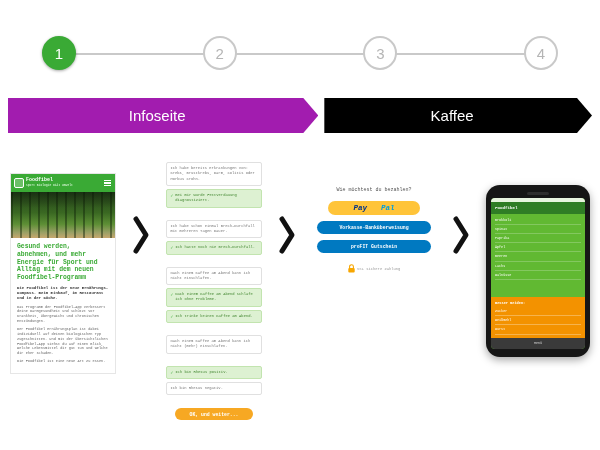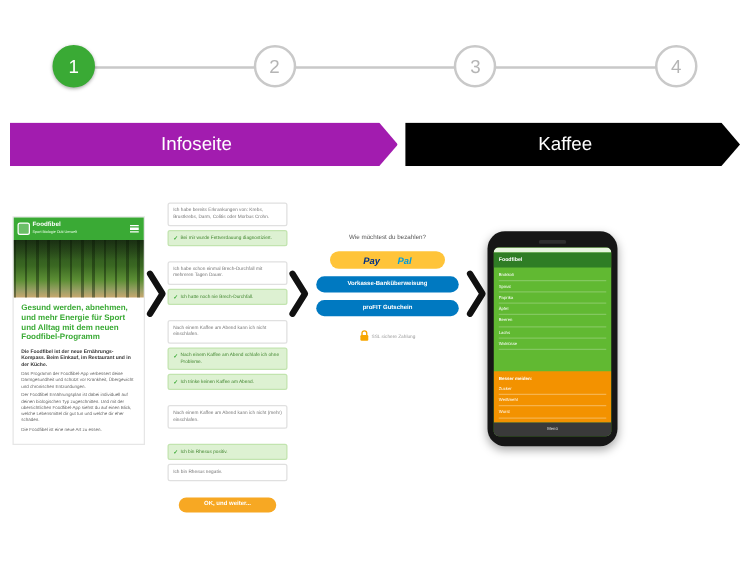--- a/index.html
+++ b/index.html
@@ -17,21 +17,21 @@
   
   .phases { display:flex; gap:6px; margin:26px 8px 0; height:35px; }
   .phase { color:#fff; background:#000; display:flex; align-items:center; justify-content:center;
            font-size:15px; padding-right:12px;
            clip-path:polygon(0 0, calc(100% - 15px) 0, 100% 50%, calc(100% - 15px) 100%, 0 100%); }
   .phase.active { background:#a21caf; }
   .phase.p0 { flex:112 0 0; } .phase.p1 { flex:205 0 0; }
   .phase.p2 { flex:96 0 0; }  .phase.p3 { flex:155 0 0; }
 
   
-  .flow { display:flex; margin:26px 10px 0; align-items:flex-start; justify-content:flex-start; }
+  .flow { display:flex; margin:26px 10px 0; align-items:flex-start; justify-content:space-between;font-family:Liberation Mono, monospace; }
   .chev { margin-top:56px; flex:0 0 auto; }
 
   
   .site-card { width:106px; margin-top:14px; border:1px solid #e6e6e6; background:#fff; }
   .site-header { background:#3aaa35; height:18px; display:flex; align-items:center; padding:0 3px; gap:2px; }
   .logo-box { width:10px; height:10px; border:1px solid #fff; border-radius:2px; background:rgba(255,255,255,.25); }
   .brand-col { display:flex; flex-direction:column; }
   .brand-text { color:#fff; font-size:5px; font-weight:bold; line-height:1.15; }
   .tagline { color:#eaffea; font-size:3px; line-height:1.1; }
   .burger { margin-left:auto; display:flex; flex-direction:column; gap:1.5px; padding-right:1px; }

